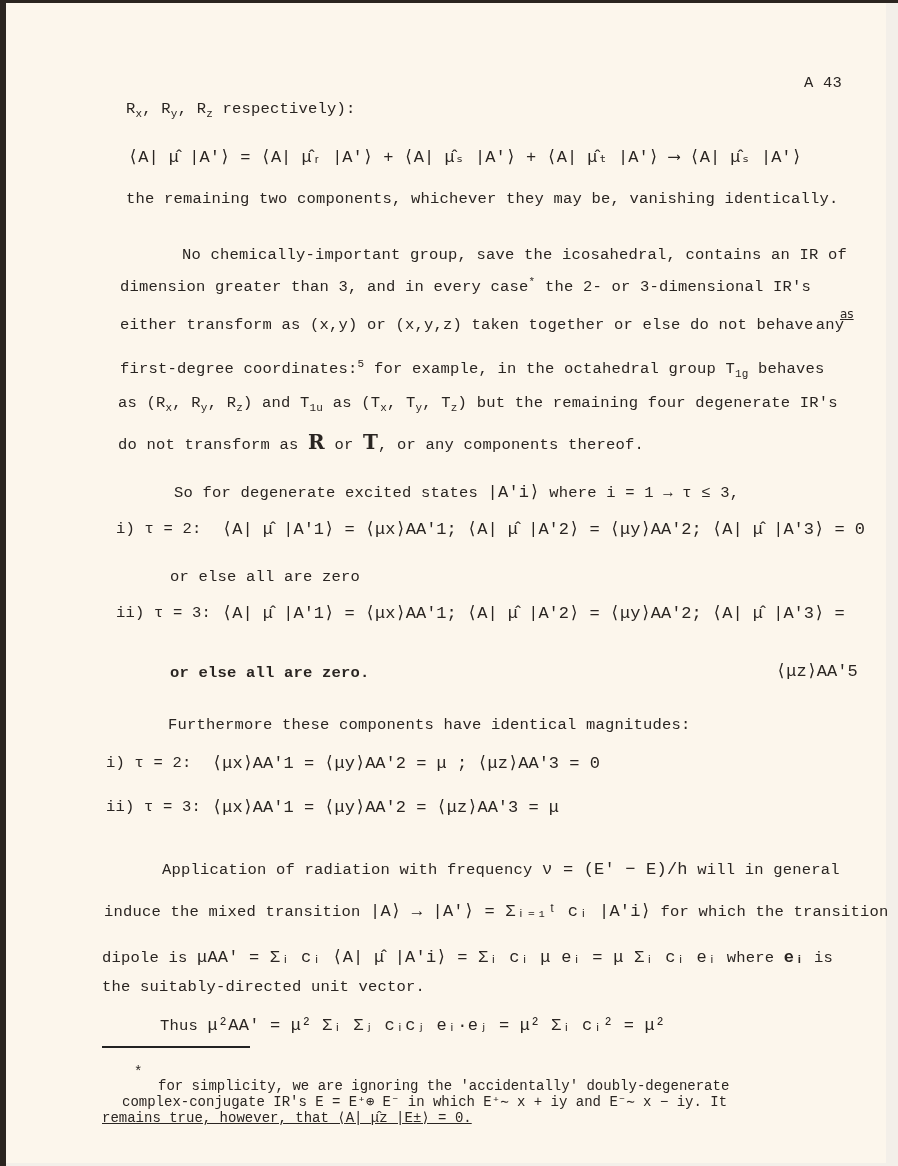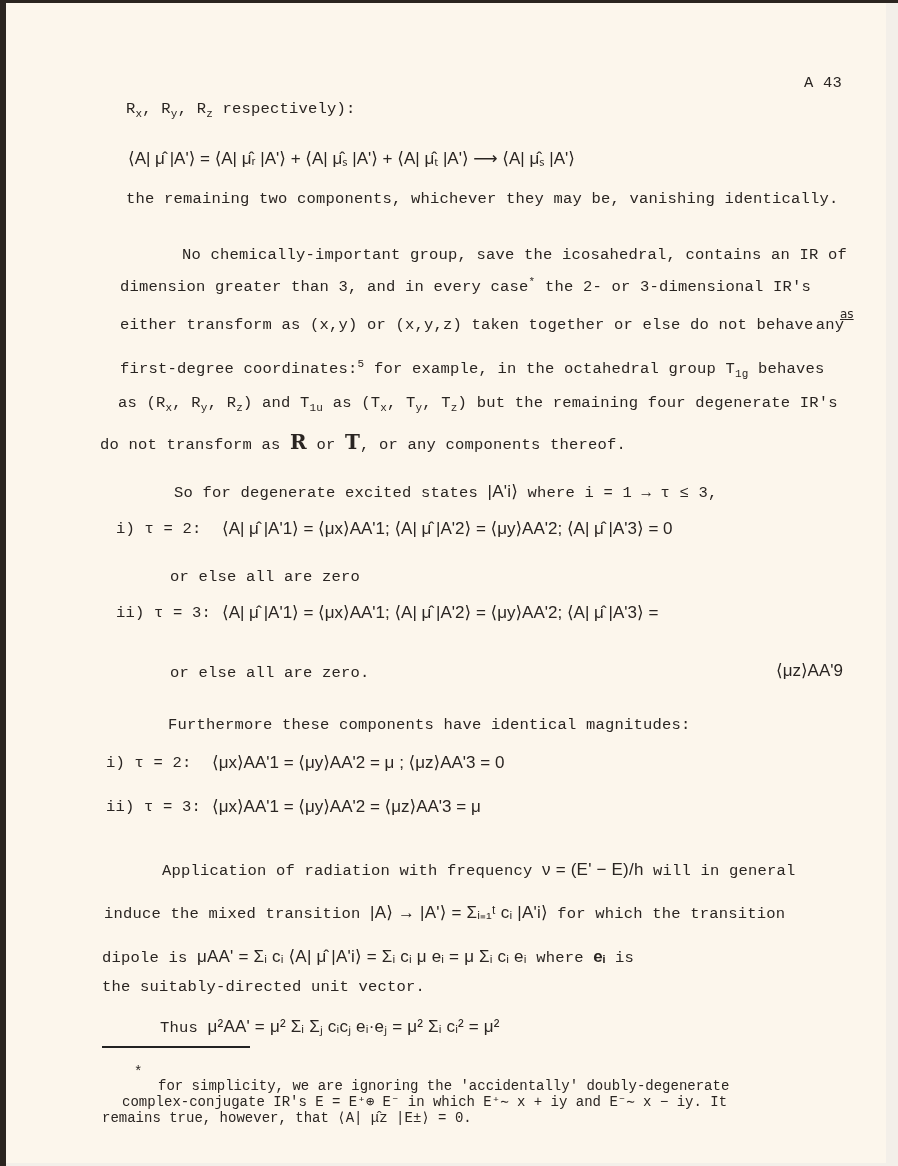--- a/index.html
+++ b/index.html
@@ -10,21 +10,21 @@
     font-family: "Liberation Mono", "DejaVu Sans Mono", monospace;
     color: #2a2522;
   }
   .edge-left { position: absolute; left: 0; top: 0; width: 6px; height: 1166px; background: #2b2520; }
   .edge-top { position: absolute; left: 0; top: 0; width: 898px; height: 3px; background: #2b2520; }
   .paper {
     position: absolute; left: 6px; top: 3px; width: 880px; height: 1160px;
     background: #fcf6ec;
   }
   .t { position: absolute; font-size: 15.5px; white-space: nowrap; letter-spacing: 0.2px; }
-  .eq { position: absolute; font-size: 17px; white-space: nowrap; font-family: Liberation Sans, sans-serif; }
+  .eq { position: absolute; font-size: 17px; white-space: nowrap; font-family: Liberation Mono, monospace; }
   .hw { font-family: "DejaVu Serif", serif; font-weight: bold; font-size: 20px; }
   sub { font-size: 11px; font-family: "Liberation Mono", monospace; }
   sup { font-size: 11px; }
   .fn { position: absolute; font-size: 14px; white-space: nowrap; line-height: 16px; }
   .rule { position: absolute; left: 102px; top: 1046px; width: 148px; height: 2px; background: #222; }
   .caret { position: absolute; font-size: 12px; font-family: "DejaVu Sans", sans-serif; text-decoration: underline; }
 </style>
 </head>
 <body>
 
@@ -44,34 +44,34 @@
 
 <div class="t" style="left:120px;top:276px;"><span>dimension greater than 3, and in every case</span><sup>*</sup> <span>the 2- or 3-dimensional IR's</span></div>
 
 <div class="caret" style="left:840px;top:307px;">as</div>
 <div class="t" style="left:120px;top:316px;"><span>either transform as (x,y) or (x,y,z) taken together or else do not behave</span><span style="margin-left:2px;">any</span></div>
 
 <div class="t" style="left:120px;top:358px;"><span>first-degree coordinates:</span><sup>5</sup>  <span>for example, in the octahedral group T</span><sub>1g</sub> <span>behaves</span></div>
 
 <div class="t" style="left:118px;top:394px;"><span>as (R</span><sub>x</sub>, R<sub>y</sub>, R<sub>z</sub>) <span>and T</span><sub>1u</sub> as (T<sub>x</sub>, T<sub>y</sub>, T<sub>z</sub>) <span>but the remaining four degenerate IR's</span></div>
 
-<div class="t" style="left:100px;top:430px;text-align:right;"><span>do not transform as</span> <span class="hw">R</span> <span>or</span> <span class="hw">T</span><span>, or any components thereof.</span></div>
+<div class="t" style="left:118px;top:430px;text-align:right;"><span>do not transform as</span> <span class="hw">R</span> <span>or</span> <span class="hw">T</span><span>, or any components thereof.</span></div>
 
 <div class="t" style="left:174px;top:481px;"><span>So for degenerate excited states</span>  <span class="eq" style="position:static;">|A'i⟩</span>  <span>where i = 1 → τ ≤ 3,</span></div>
 
 <div class="t" style="left:116px;top:520px;">i) τ = 2:</div>
 <div class="eq" style="left:222px;top:518px;">⟨A| μ̂ |A'1⟩ = ⟨μx⟩AA'1;  ⟨A| μ̂ |A'2⟩ = ⟨μy⟩AA'2;  ⟨A| μ̂ |A'3⟩ = 0</div>
 
 <div class="t" style="left:170px;top:568px;">or else all are zero</div>
 
 <div class="t" style="left:116px;top:604px;">ii) τ = 3:</div>
 <div class="eq" style="left:222px;top:602px;">⟨A| μ̂ |A'1⟩ = ⟨μx⟩AA'1;  ⟨A| μ̂ |A'2⟩ = ⟨μy⟩AA'2;  ⟨A| μ̂ |A'3⟩ =</div>
 
-<div class="t" style="left:170px;top:664px;">or else all are zero.</div>
-<div class="eq" style="left:776px;top:660px;">⟨μz⟩AA'9</div>
+<div class="t" style="left:170px;top:664px;font-weight:bold;">or else all are zero.</div>
+<div class="eq" style="left:776px;top:660px;">⟨μz⟩AA'5</div>
 
 <div class="t" style="left:168px;top:716px;">Furthermore these components have identical magnitudes:</div>
 
 <div class="t" style="left:106px;top:754px;">i) τ = 2:</div>
 <div class="eq" style="left:212px;top:752px;">⟨μx⟩AA'1 = ⟨μy⟩AA'2 = μ ;   ⟨μz⟩AA'3 = 0</div>
 
 <div class="t" style="left:106px;top:798px;">ii) τ = 3:</div>
 <div class="eq" style="left:212px;top:796px;">⟨μx⟩AA'1 = ⟨μy⟩AA'2 =  ⟨μz⟩AA'3 = μ</div>
 
 <div class="t" style="left:162px;top:860px;"><span>Application of radiation with frequency</span> <span class="eq" style="position:static;">ν = (E' − E)/h</span>  <span>will in general</span></div>
@@ -82,13 +82,13 @@
 
 <div class="t" style="left:102px;top:978px;">the suitably-directed unit vector.</div>
 
 <div class="t" style="left:160px;top:1014px;"><span>Thus</span>  <span class="eq" style="position:static;">μ²AA' = μ² Σᵢ Σⱼ cᵢcⱼ eᵢ·eⱼ = μ² Σᵢ cᵢ² = μ²</span></div>
 
 <div class="rule"></div>
 
 <div class="fn" style="left:134px;top:1064px;">*</div>
 <div class="fn" style="left:158px;top:1078px;">for simplicity, we are ignoring the 'accidentally' doubly-degenerate</div>
 <div class="fn" style="left:102px;top:1094px;margin-left:20px;">complex-conjugate IR's E = E⁺⊕ E⁻ in which E⁺∼ x + iy and E⁻∼ x − iy.   It</div>
-<div class="fn" style="left:102px;top:1110px;">remains true, however, that  ⟨A| μ̂z |E±⟩  = 0.</div>
+<div class="fn" style="left:102px;top:1110px;text-decoration:underline;">remains true, however, that  ⟨A| μ̂z |E±⟩  = 0.</div>
 
 </body></html>

